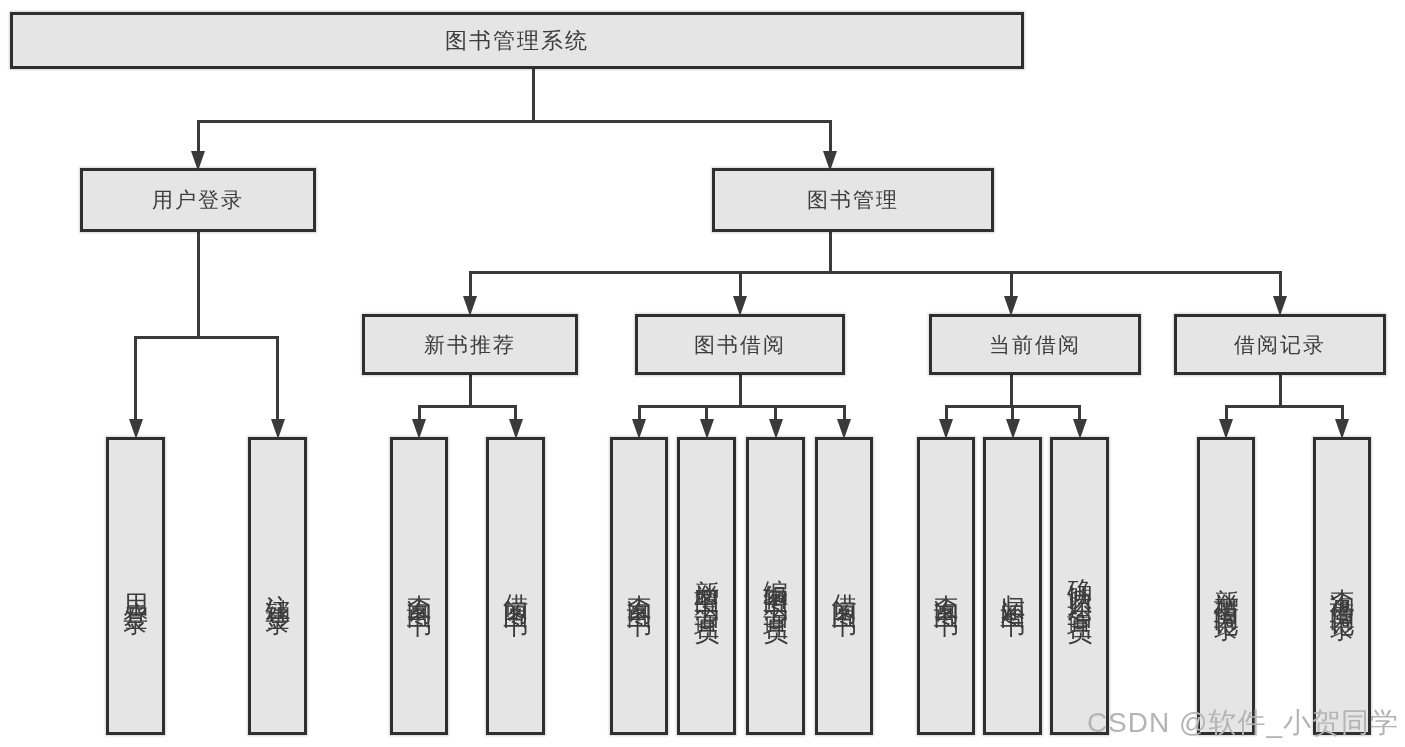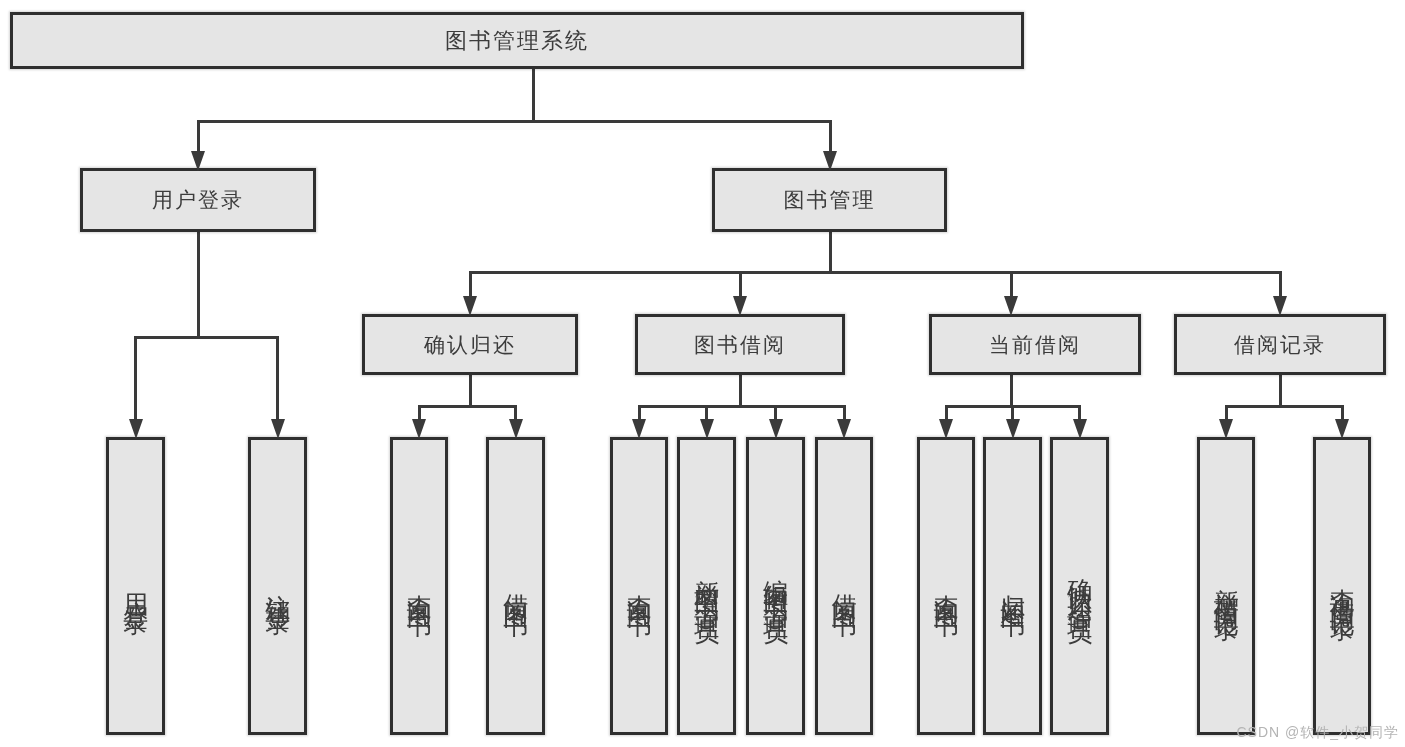--- a/index.html
+++ b/index.html
@@ -19,21 +19,21 @@
     writing-mode:vertical-rl;text-orientation:mixed;
     font-size:25px;letter-spacing:6px;line-height:1.1;
   }
   .cline{position:absolute;background:#3a3a3a;z-index:1;}
   .arrow{
     position:absolute;width:0;height:0;z-index:3;
     border-left:7px solid transparent;border-right:7px solid transparent;
     border-top:20px solid #3a3a3a;
   }
   .watermark{
-    position:absolute;right:6px;bottom:5px;font-size:14px;color:#b4b4b4;
+    position:absolute;right:6px;bottom:5px;font-size:28px;color:#b4b4b4;
     letter-spacing:1px;z-index:5;
   }
 </style>
 </head>
 <body>
 
 <div id="canvas">
   <div class="watermark">CSDN @软件_小贺同学</div>
 <div class="cline" style="left: 531.5px; top: 69px; width: 3px; height: 54px; background: rgb(58, 58, 58);"></div>
     <div class="cline" style="left: 196.5px; top: 120px; width: 635px; height: 3px; background: rgb(58, 58, 58);"></div>
@@ -86,25 +86,25 @@
     <div class="cline" style="left: 1224.5px; top: 405px; width: 3px; height: 24px; background: rgb(58, 58, 58);"></div>
     <div class="arrow" style="left: 1219px; top: 419px; border-left-width: 7px; border-right-width: 7px; border-top: 20px solid rgb(58, 58, 58);"></div>
     <div class="cline" style="left: 1340.5px; top: 405px; width: 3px; height: 24px; background: rgb(58, 58, 58);"></div>
     <div class="arrow" style="left: 1335px; top: 419px; border-left-width: 7px; border-right-width: 7px; border-top: 20px solid rgb(58, 58, 58);"></div>
     <div class="box root-box" style="left: 10px; top: 12px; width: 1014px; height: 57px; border-color: rgb(47, 47, 47);">
       <span class="lbl h">图书管理系统</span>
     </div>
     <div class="box" style="left: 80px; top: 168px; width: 236px; height: 64px; border-color: rgb(47, 47, 47);">
       <span class="lbl h">用户登录</span>
     </div>
-    <div class="box" style="left: 712px; top: 168px; width: 235px; height: 64px; border-color: rgb(47, 47, 47);">
+    <div class="box" style="left: 712px; top: 168px; width: 282px; height: 64px; border-color: rgb(47, 47, 47);">
       <span class="lbl h">图书管理</span>
     </div>
     <div class="box" style="left: 362px; top: 314px; width: 216px; height: 61px; border-color: rgb(47, 47, 47);">
-      <span class="lbl h">确认归还</span>
+      <span class="lbl h">新书推荐</span>
     </div>
     <div class="box" style="left: 635px; top: 314px; width: 210px; height: 61px; border-color: rgb(47, 47, 47);">
       <span class="lbl h">图书借阅</span>
     </div>
     <div class="box" style="left: 905px; top: 314px; width: 212px; height: 61px; border-color: rgb(47, 47, 47); margin-left: 24px;">
       <span class="lbl h">当前借阅</span>
     </div>
     <div class="box" style="left: 1174px; top: 314px; width: 212px; height: 61px; border-color: rgb(47, 47, 47); justify-content: center;">
       <span class="lbl h">借阅记录</span>
     </div>

